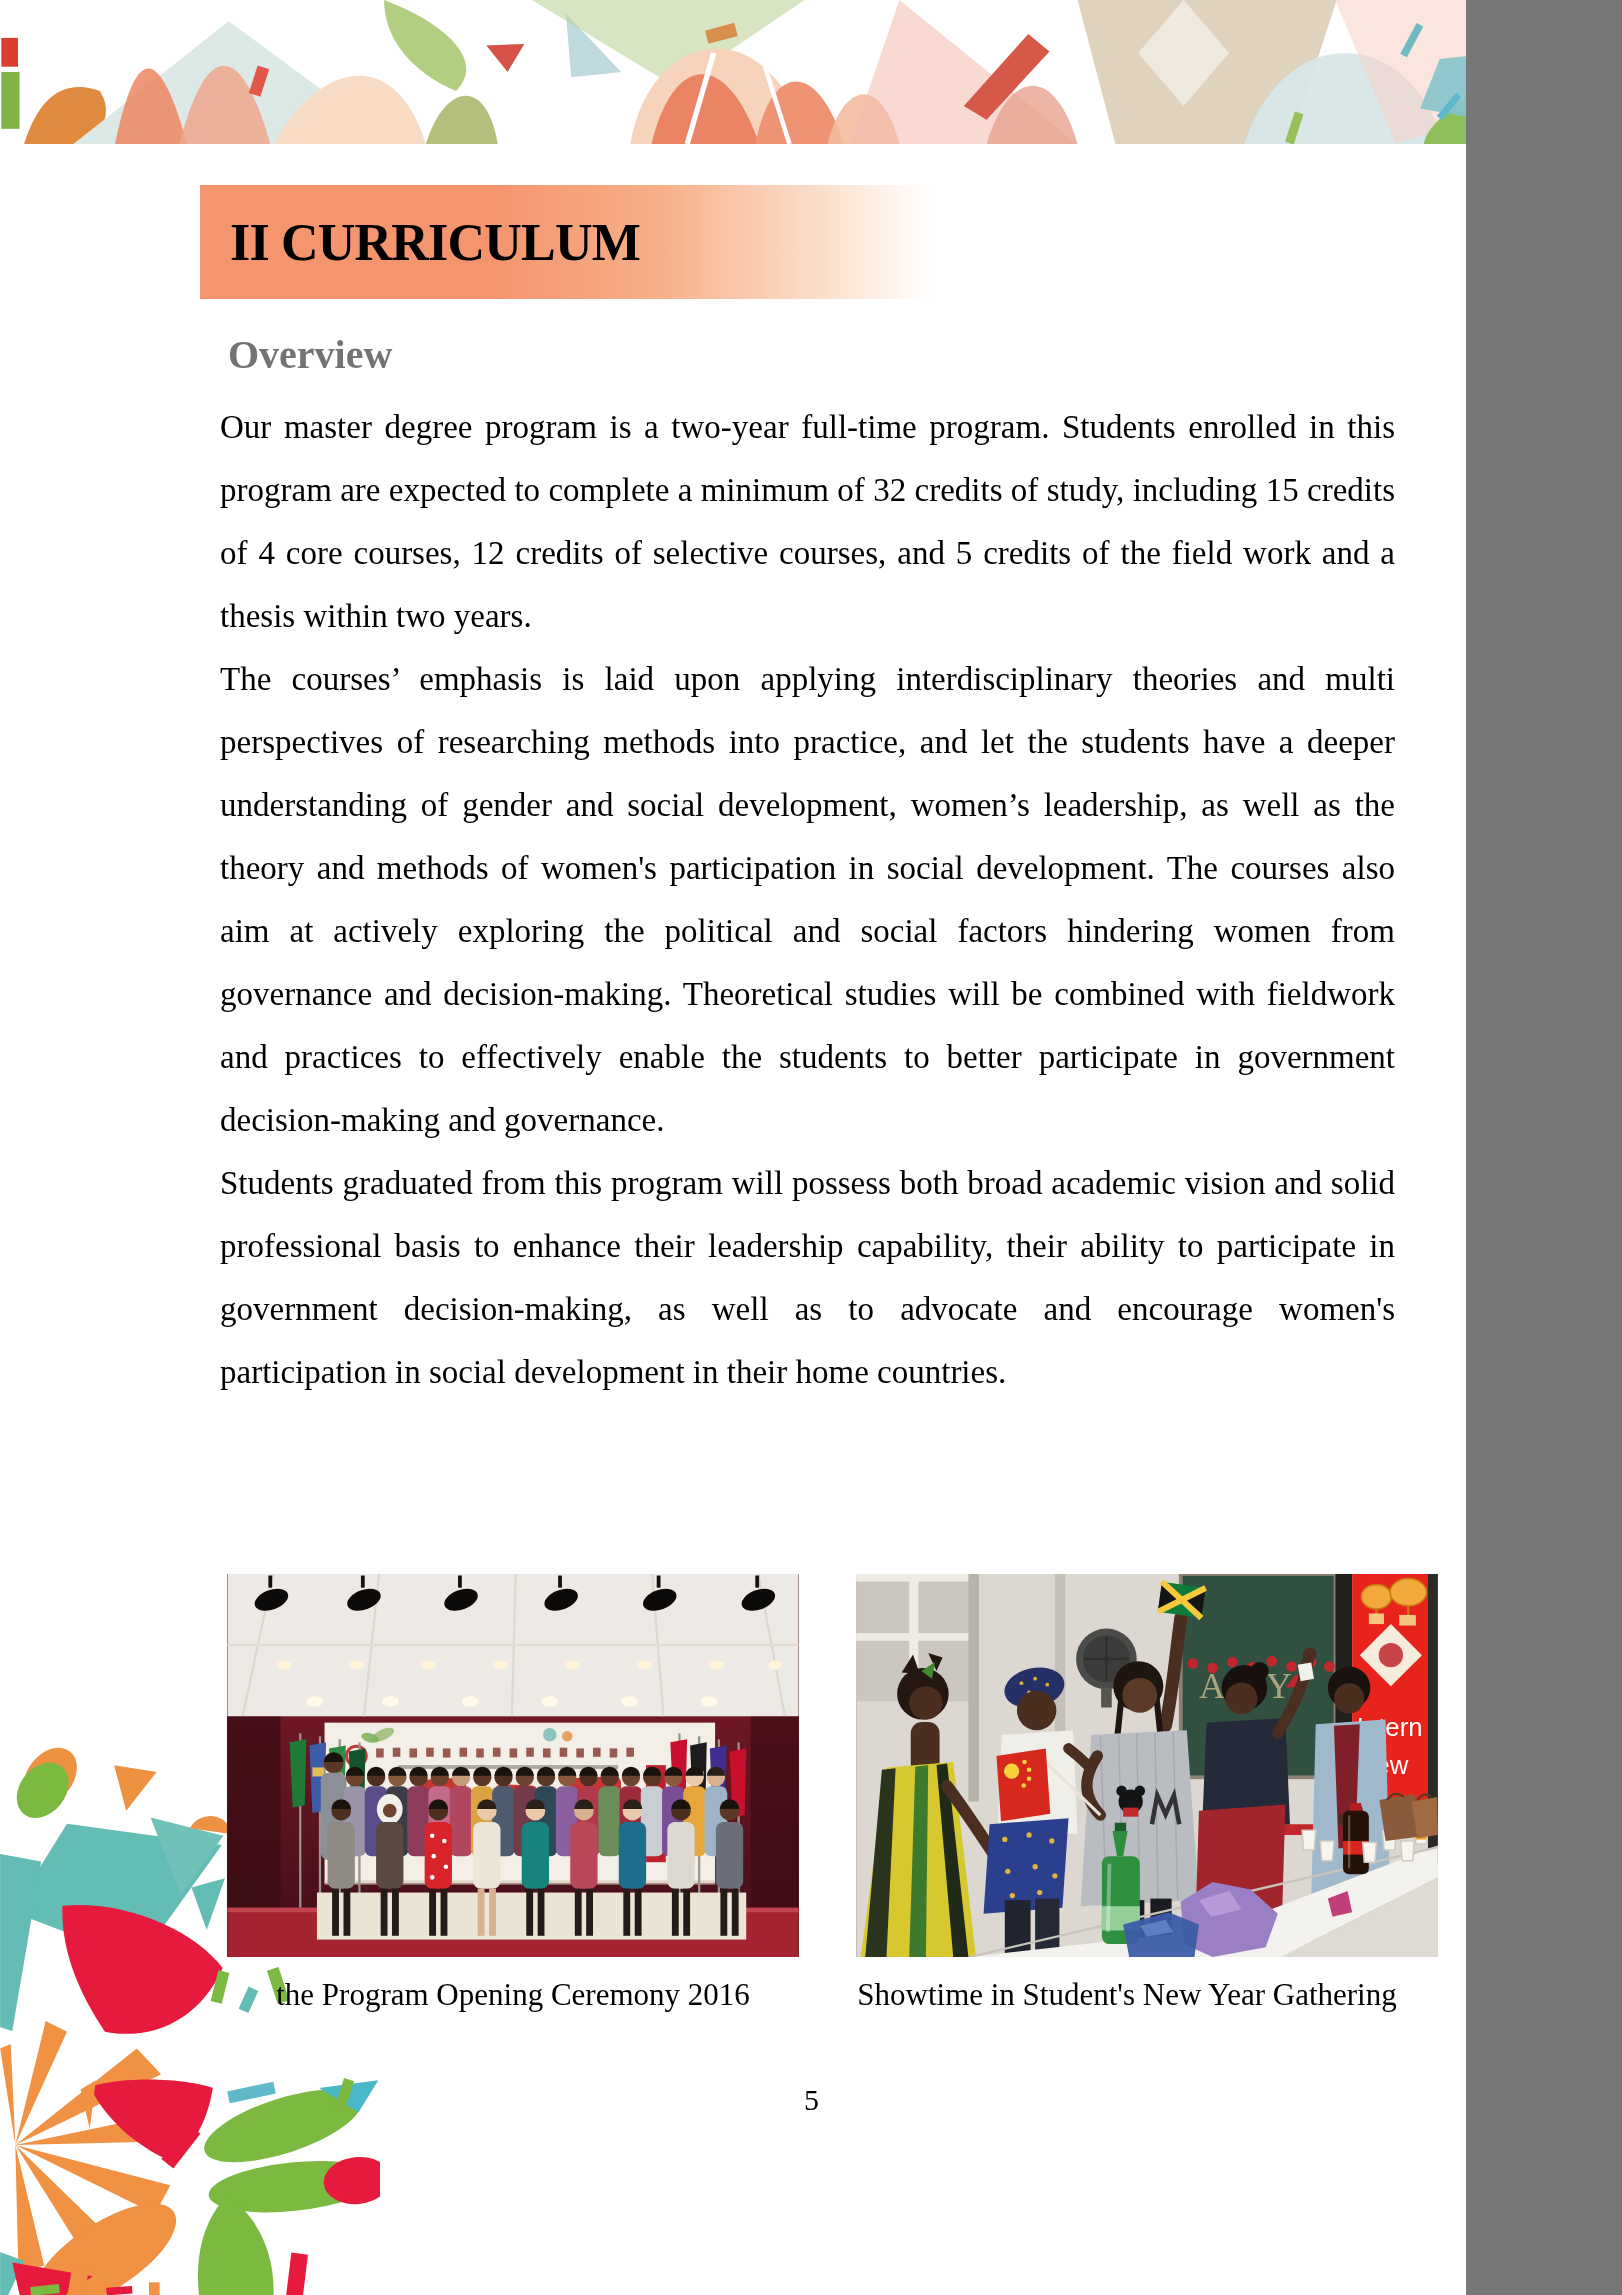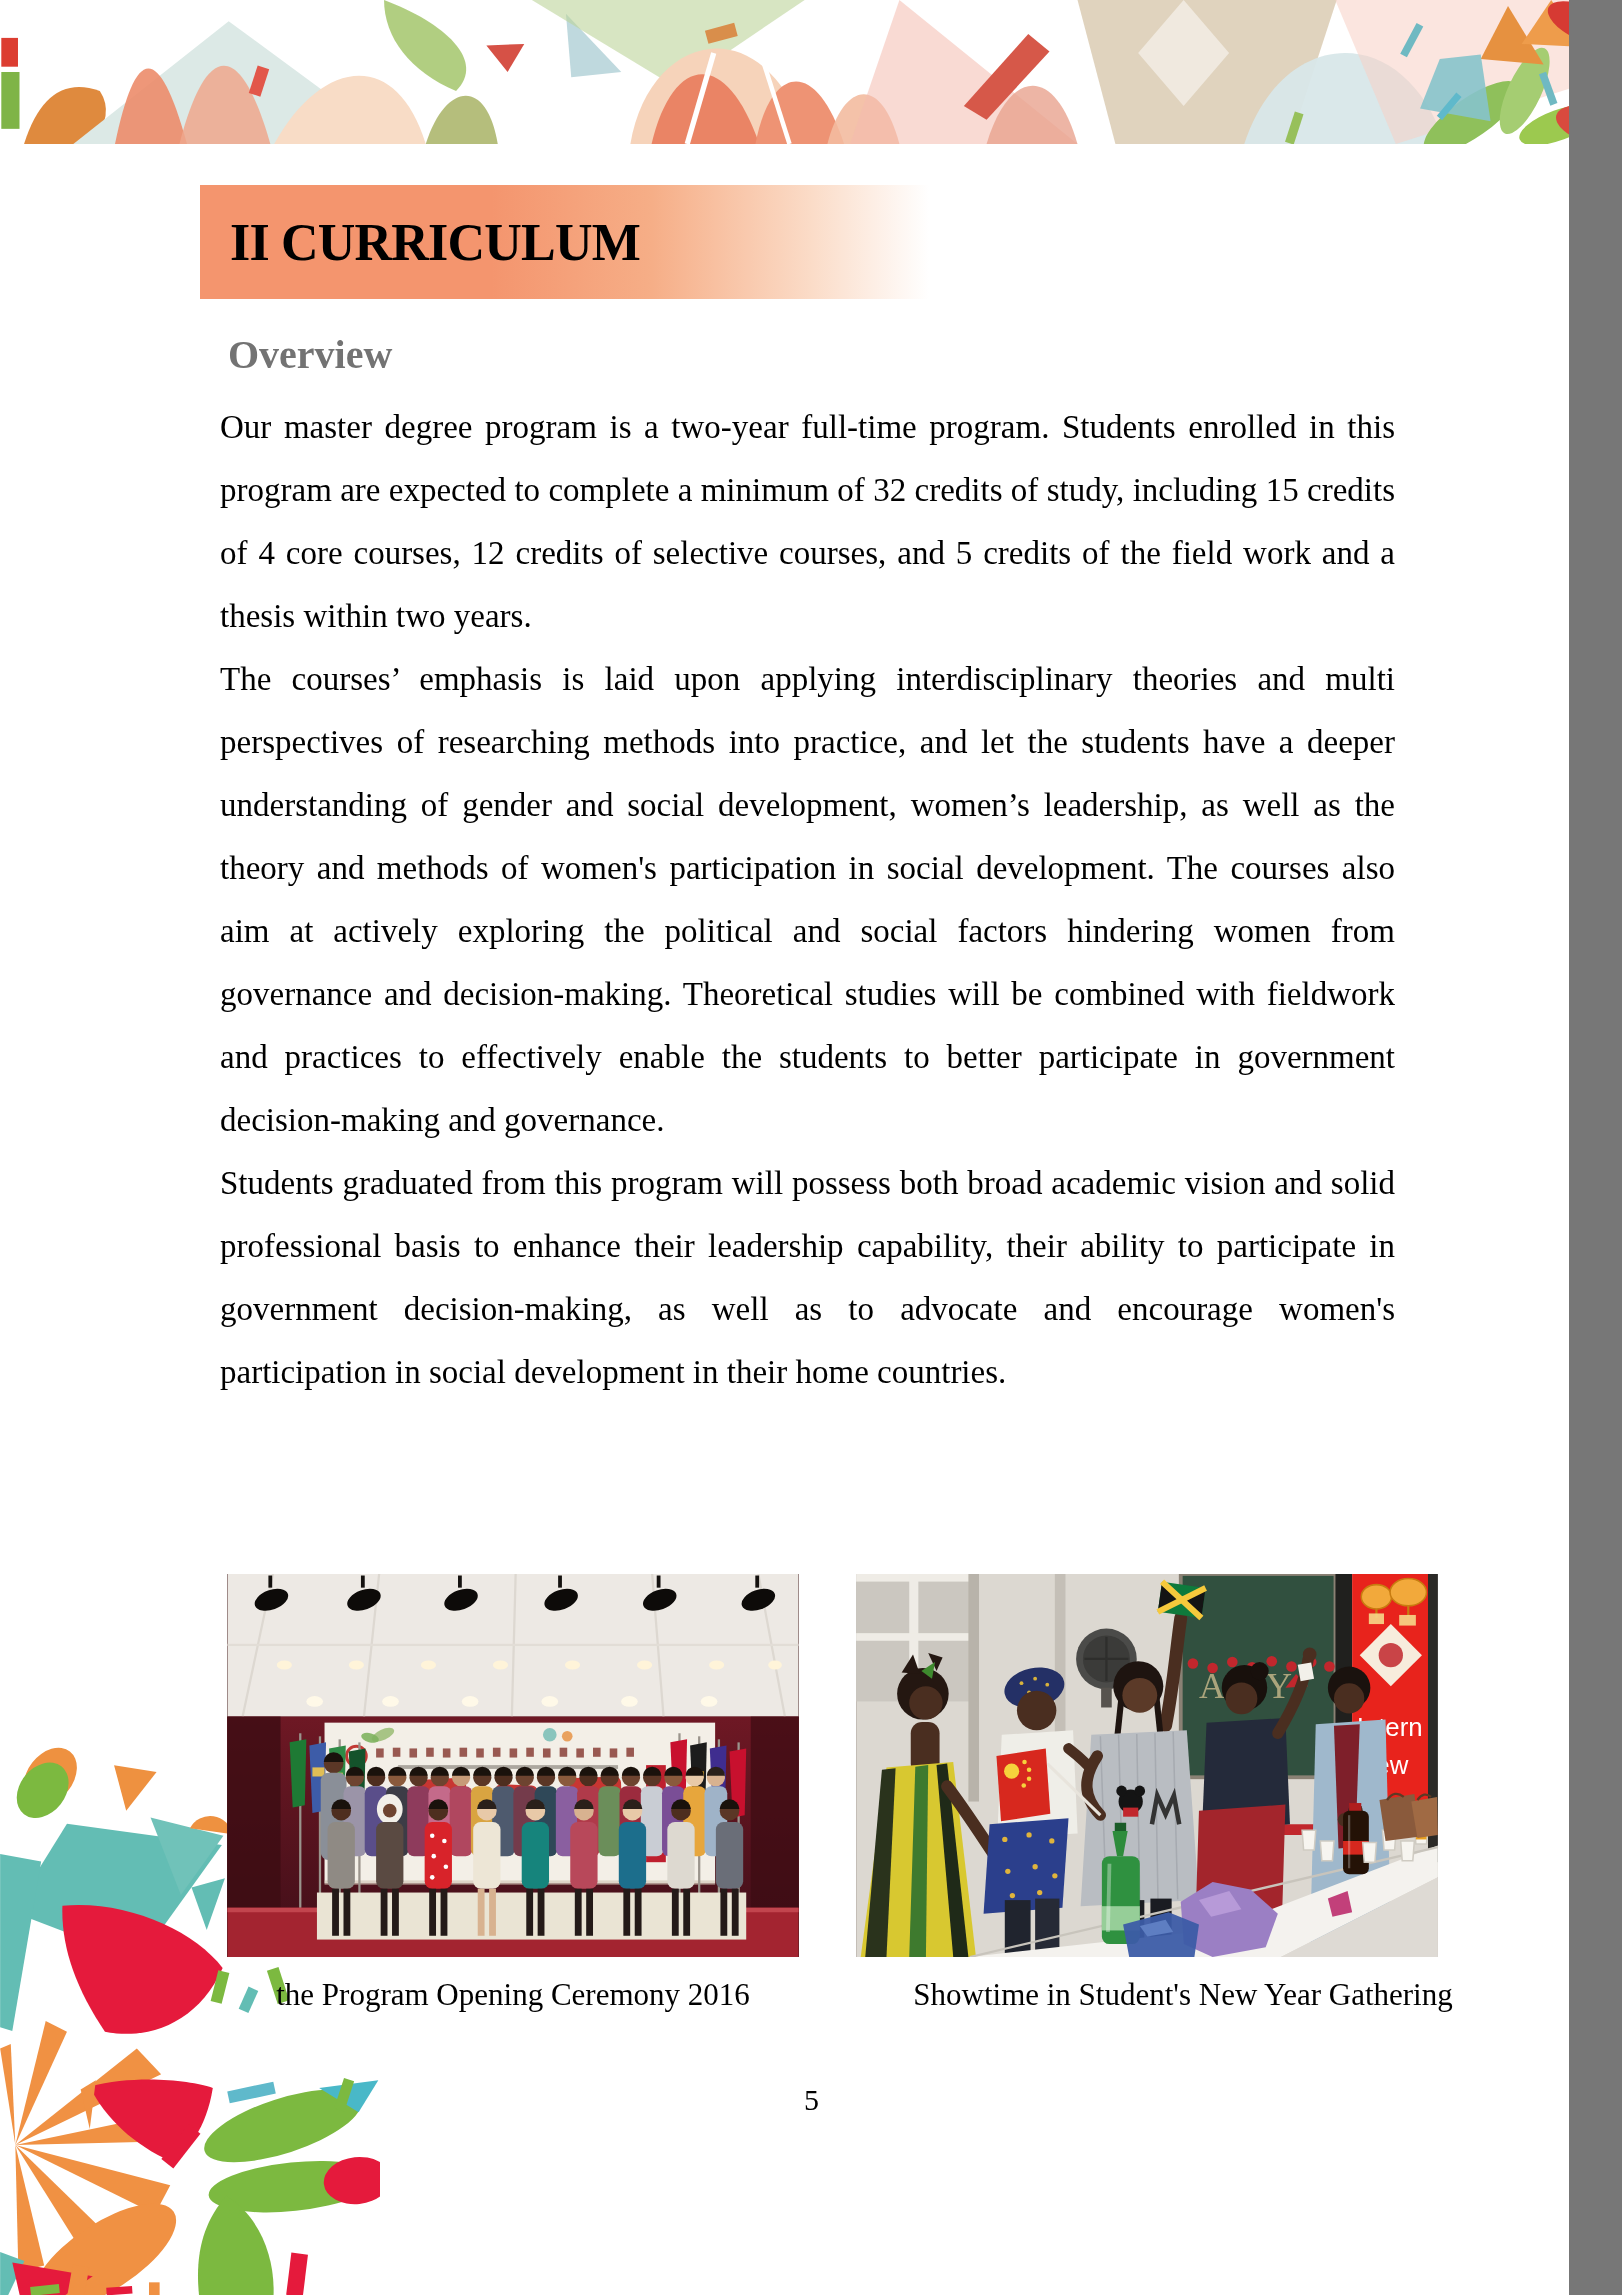--- a/index.html
+++ b/index.html
@@ -1,21 +1,22 @@
 <!DOCTYPE html>
 <html style="font-size:12px"><head>
 <meta charset="utf-8">
 <style>
   html,body{margin:0;padding:0;background:#777;}
   .page{
     position:relative;
-    width:1569px;height:2295px;
+    width:1432px;height:2295px;
     background:#ffffff;
     overflow:hidden;
     font-family:"Liberation Serif", serif;
+    padding-left:34px;
   }
   svg{display:block;}
   .top-band{position:absolute;left:0;top:0;}
   .title-bar{
     position:absolute;left:200px;top:185px;width:729px;height:114px;
     background:linear-gradient(to right,#F4956E 0%,#F4956E 40%,#F6AE87 62%,#FBDCC8 84%,#ffffff 100%);
     display:flex;align-items:center;
   }
   .title-bar .title-text{
     padding-left:30px;
@@ -32,21 +33,21 @@
   }
   .body-text p{margin:0;text-align:justify;text-justify:inter-word;}
   .photo{position:absolute;top:1574px;height:383px;overflow:hidden;background:#3a2a24;z-index:3;}
   .photo-left{left:227px;width:572px;}
   .photo-right{left:856px;width:582px;}
   .caption{
     position:absolute;top:1977px;z-index:3;
     font-size:31px;font-weight:normal;color:#000;text-align:center;
   }
   .caption-left{left:227px;width:572px;}
-  .caption-right{left:892px;width:582px;}
+  .caption-right{left:836px;width:582px;}
   .page-number{
     position:absolute;left:0;top:2083px;width:1623px;
     text-align:center;font-size:30px;color:#000;z-index:3;
   }
   .bottom-deco{position:absolute;left:0;top:1731px;z-index:1;}
 </style>
 </head>
 <body>
 
 <div class="page">

